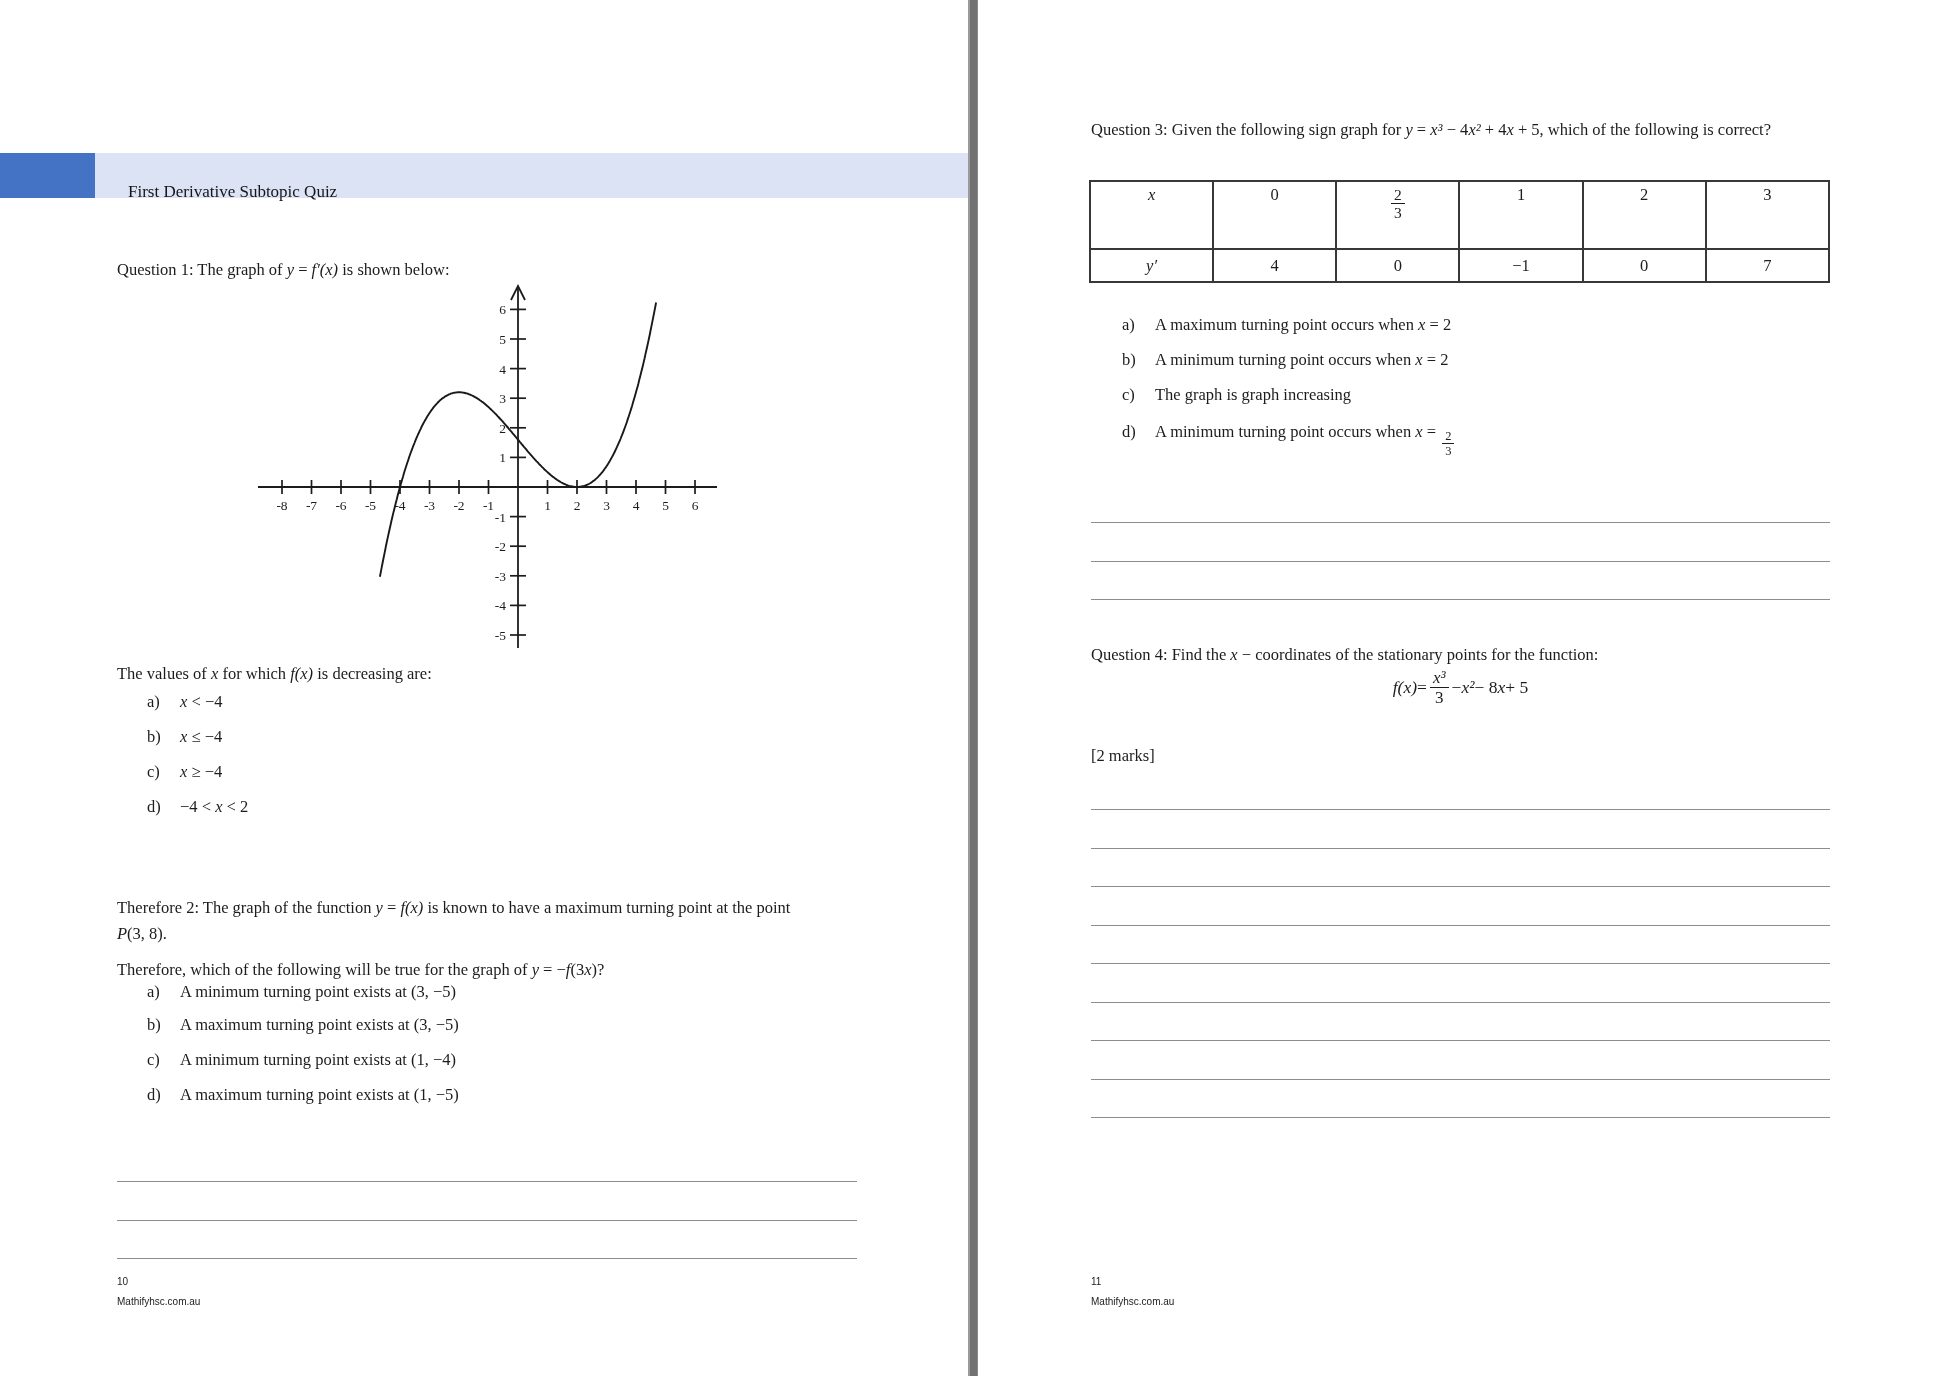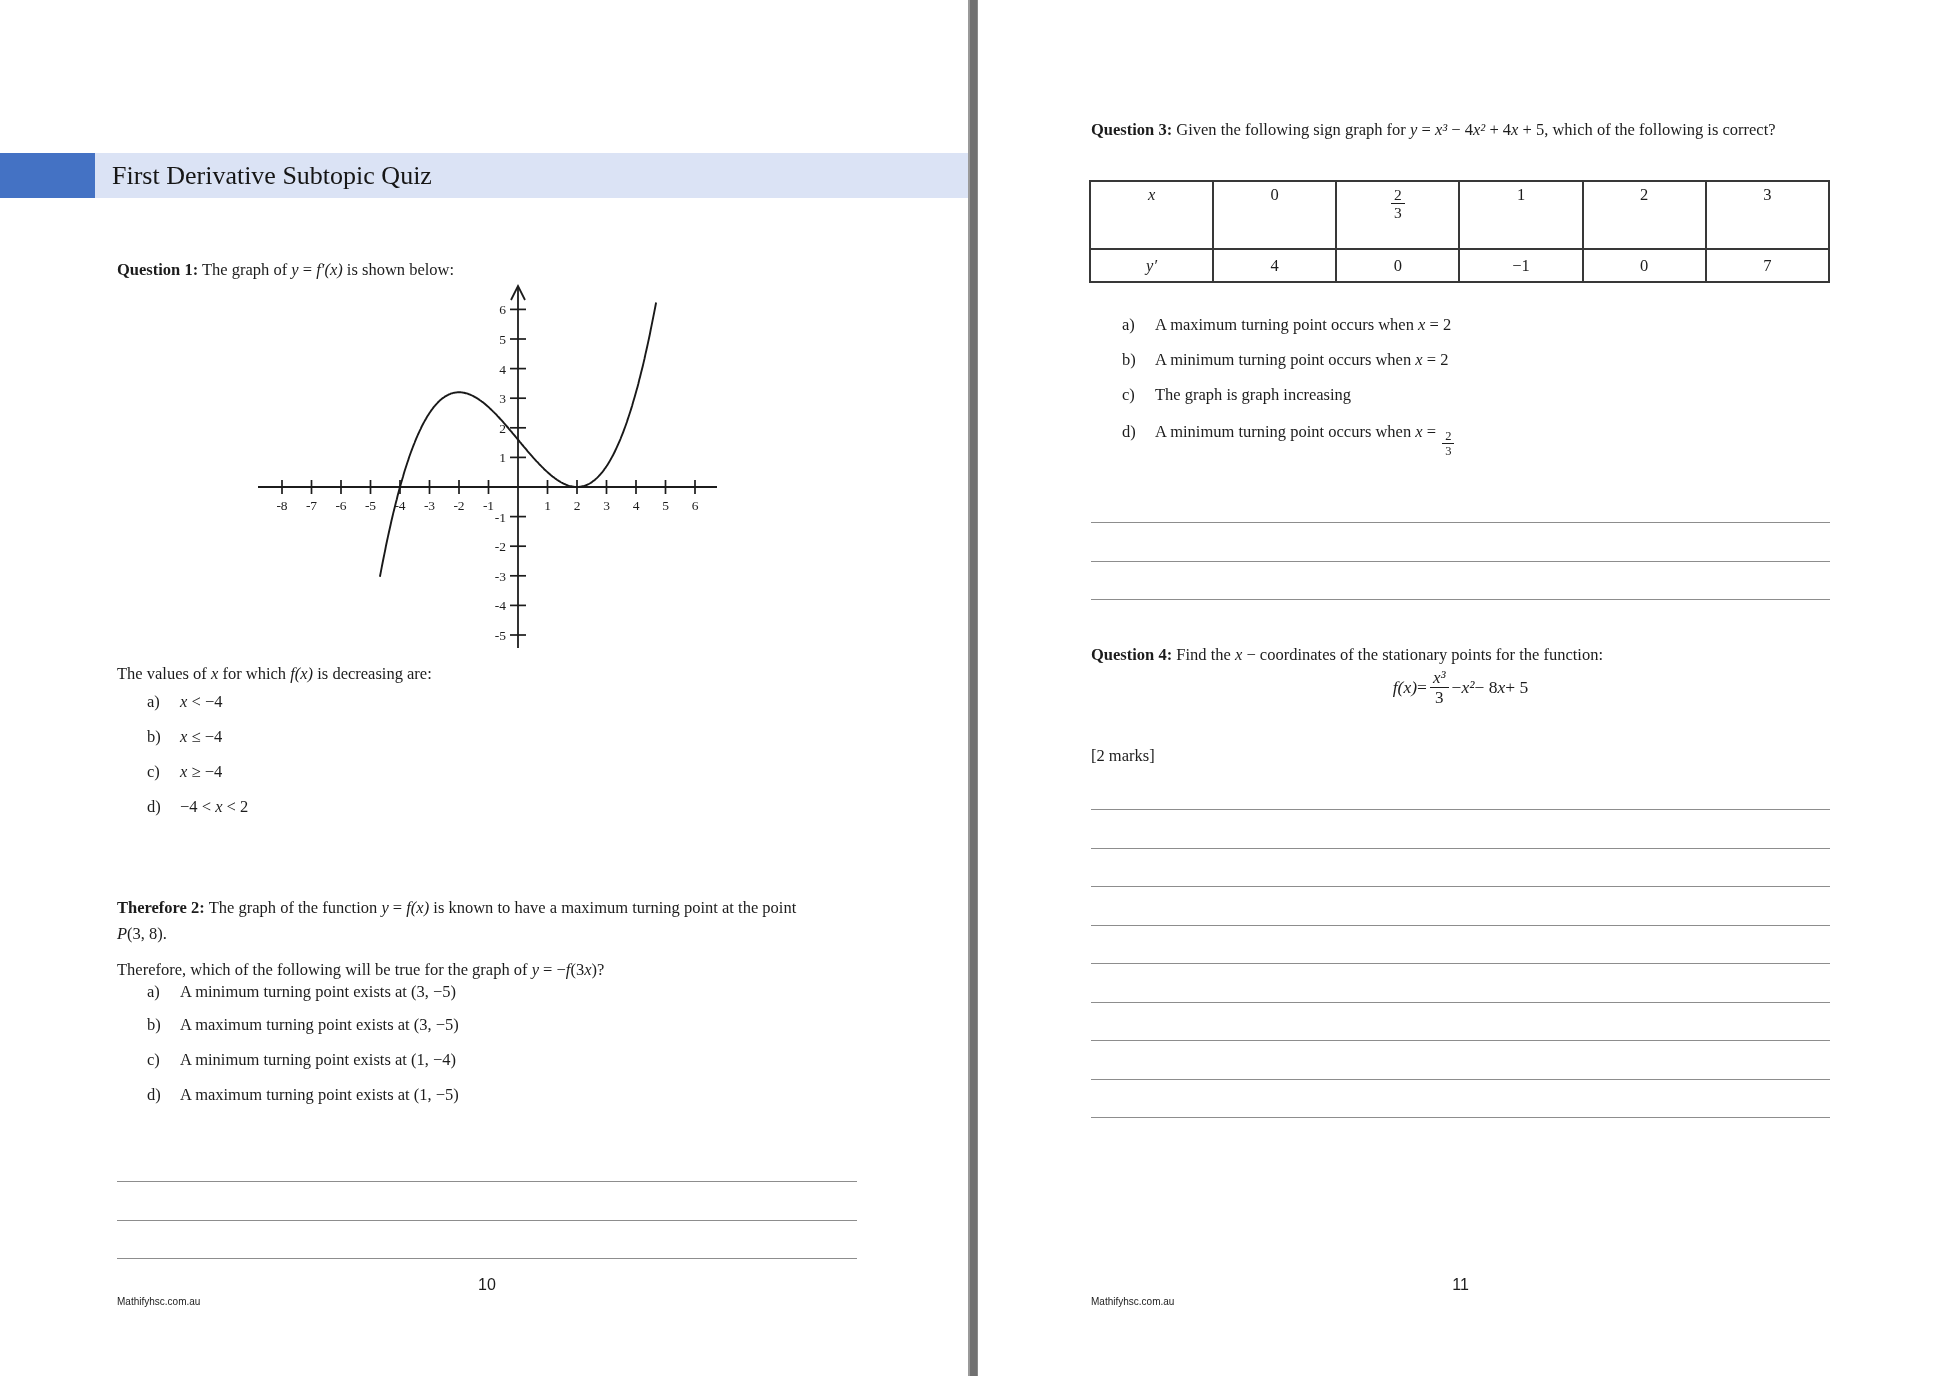--- a/index.html
+++ b/index.html
@@ -1,26 +1,26 @@
 <!DOCTYPE html>
 <html><head>
 <meta charset="utf-8">
 <style>
   html,body{margin:0;padding:0}
   body{width:1946px;height:1376px;background:#ffffff;position:relative;overflow:hidden;
        font-family:"Liberation Serif",serif;color:#1c1c1c;}
-  .b{font-weight:700}
+  .b{font-weight:400}
   .i{font-style:italic}
   .sans{font-family:"Liberation Sans",sans-serif}
 
   
   .banner{position:absolute;left:95px;top:153px;width:875px;height:45px;background:#dbe3f5;}
   .banner-accent{position:absolute;left:0;top:153px;width:95px;height:45px;background:#4472c4;}
   .title{position:absolute;left:112px;top:153px;height:45px;line-height:45px;
-         font-size:26px;font-weight:400;margin:0;color:#161616;}
+         font-size:17px;font-weight:400;margin:16px;color:#161616;}
 
   
   .para{position:absolute;font-size:16.5px;line-height:26px;}
 
   
   .opt{position:absolute;display:flex;font-size:16.5px;line-height:24px;}
   .opt .letter{width:33px;flex:none;}
   .opt .frac{font-size:12.5px;position:relative;top:3px;margin-left:2px;}
 
   
@@ -38,21 +38,21 @@
   
   .formula{position:absolute;left:1091px;top:668px;width:739px;display:flex;
            justify-content:center;align-items:center;font-size:17.5px;}
   .formula .frac{font-size:17px;margin:0 3px;}
 
   
   .ans-lines{position:absolute;}
   .ans-line{height:37.5px;border-top:1px solid #8d8d8d;}
 
   
-  .page-num{position:absolute;text-align:center;font-size:16px;}
+  .page-num{position:absolute;text-align:left;font-size:10px;}
   .site{position:absolute;font-size:10px;}
 
   
   .divider{position:absolute;left:968px;top:0;width:10px;height:1376px;
            background:linear-gradient(90deg,#9a9a9a 0 2px,#717171 2px 9px,#8a8a8a 9px);}
 
   .graph-svg{position:absolute;left:250px;top:280px;}
 </style>
 </head>
 <body>

